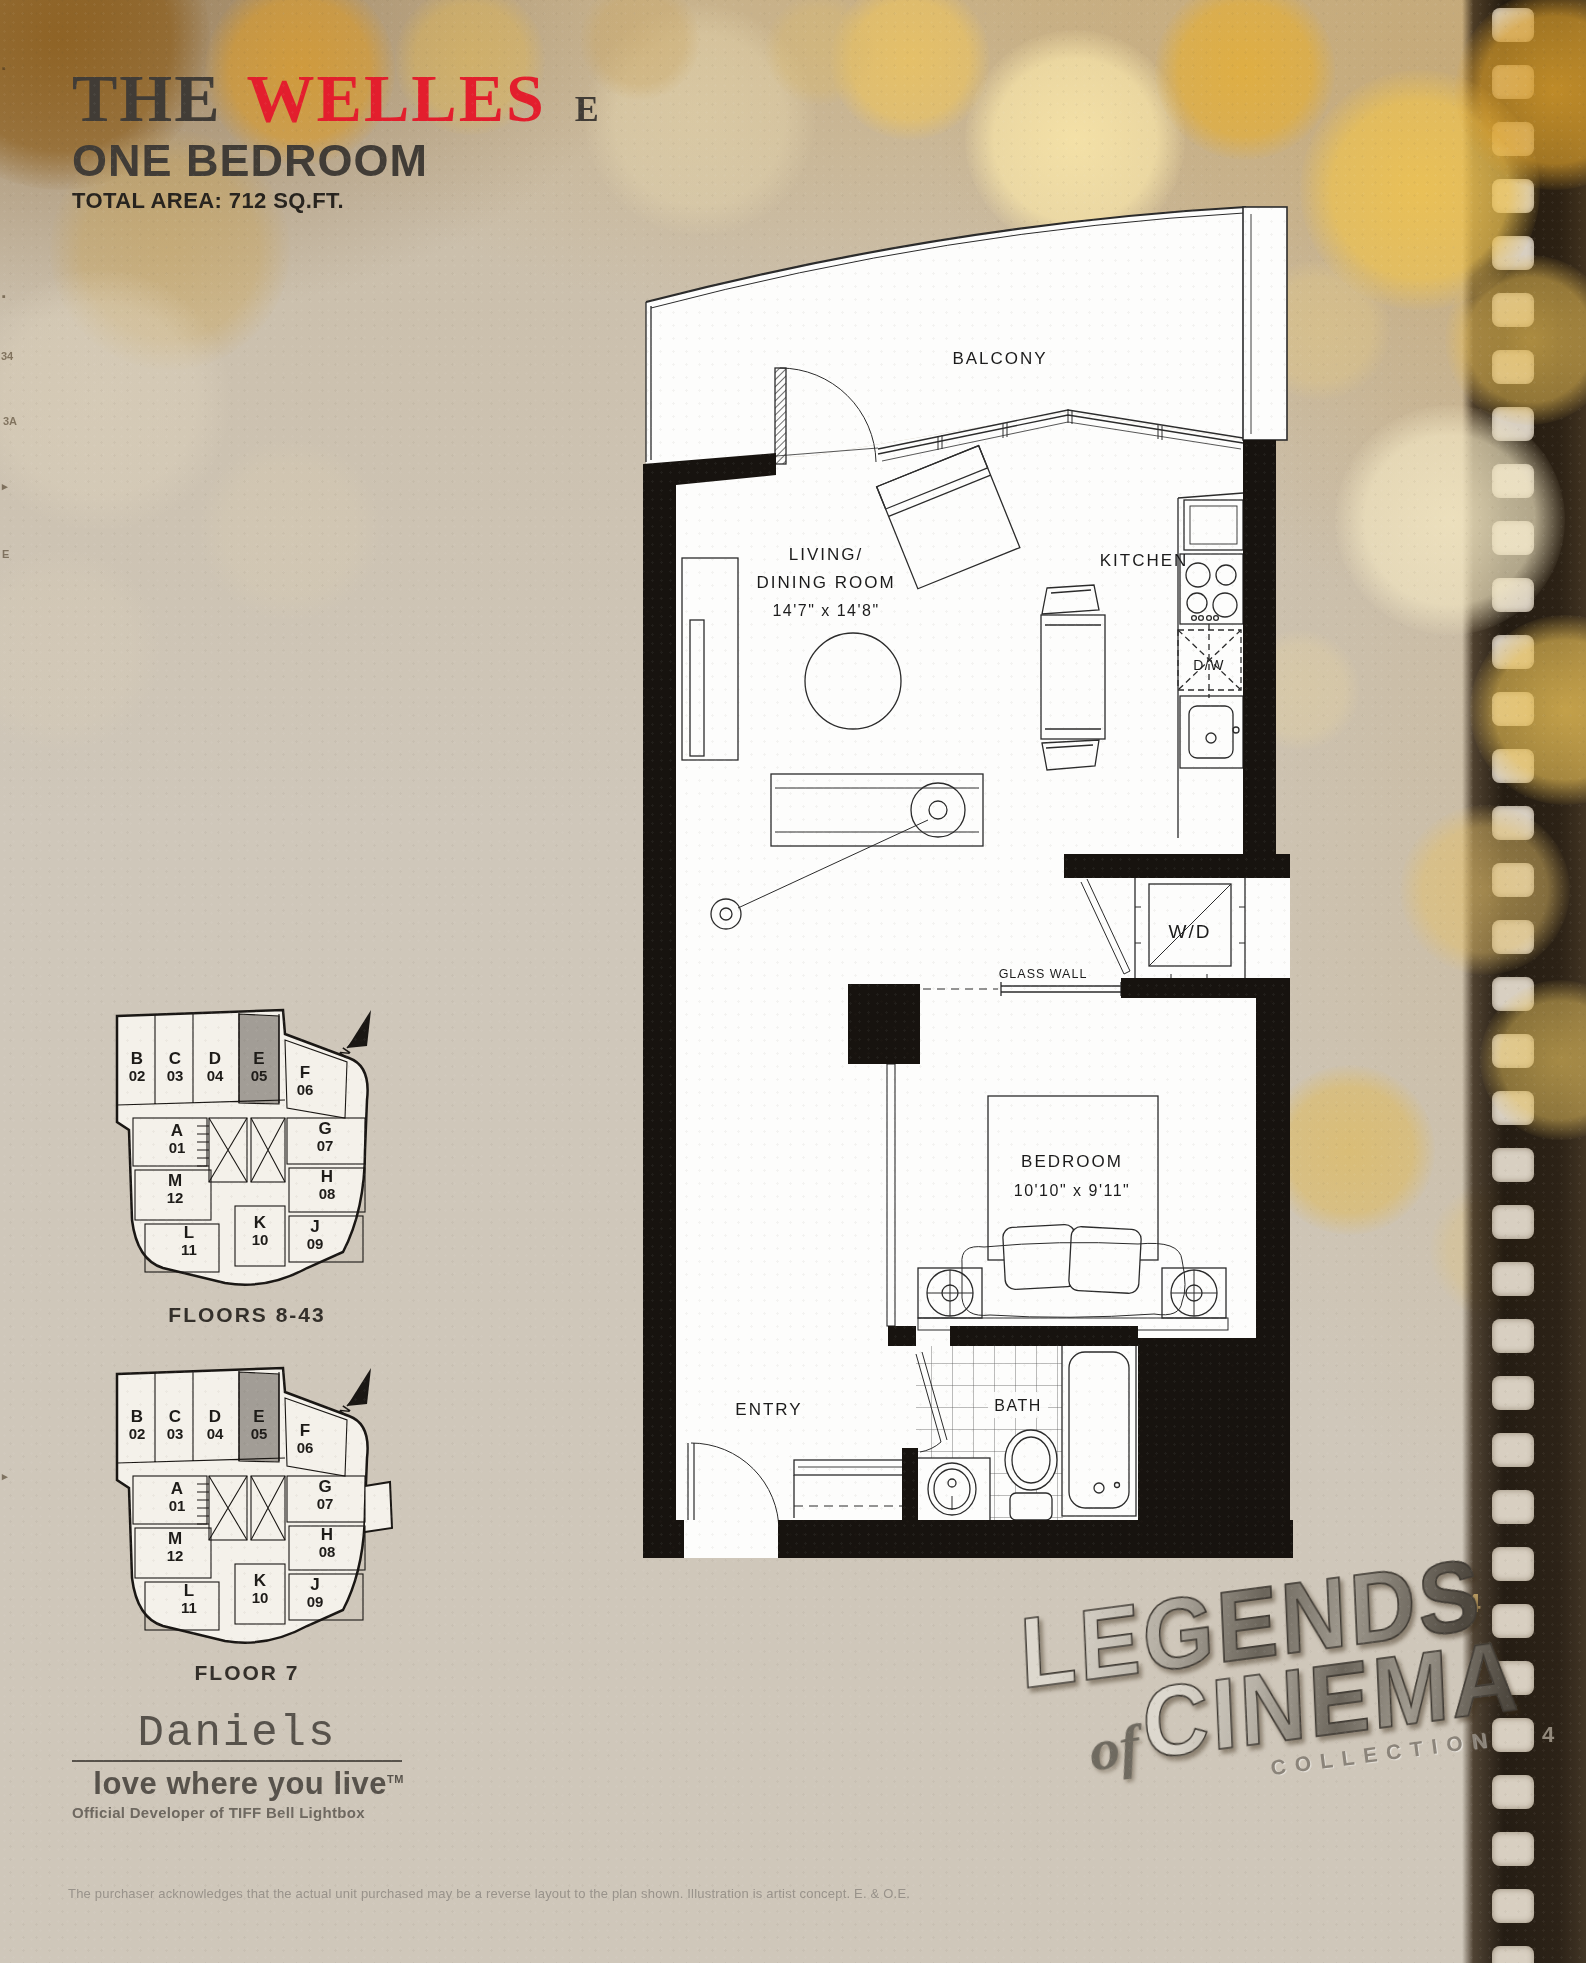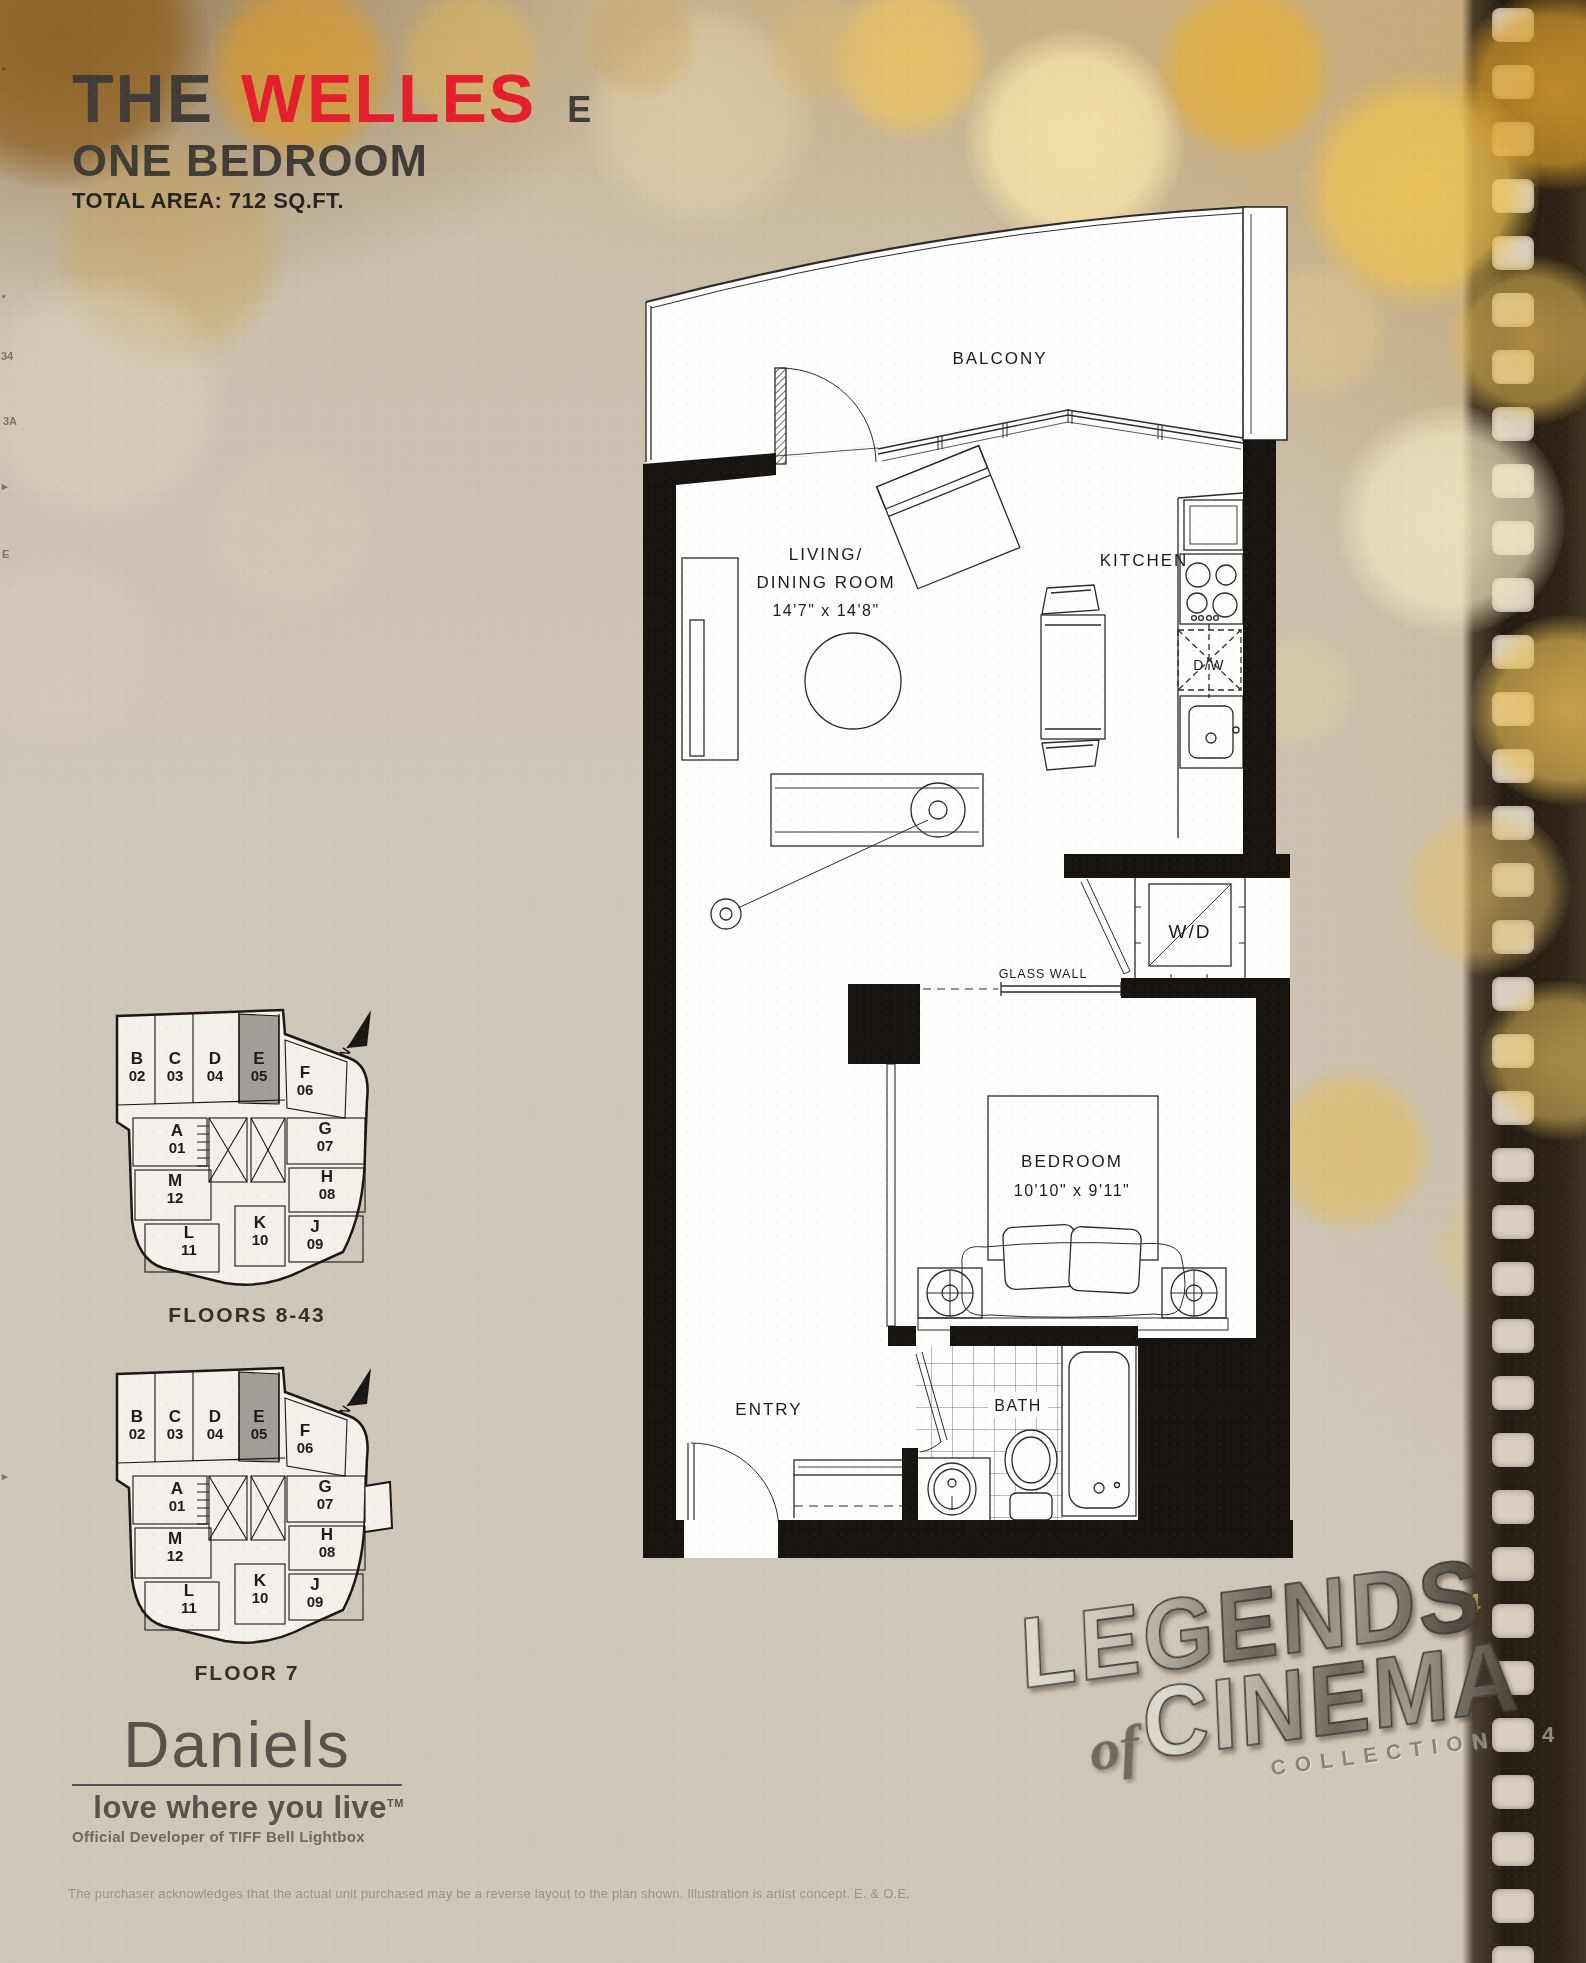--- a/index.html
+++ b/index.html
@@ -21,41 +21,41 @@
   
   .filmstrip{position:absolute;left:1462px;top:0;width:124px;height:1963px;z-index:3;
     background:linear-gradient(90deg, rgba(44,30,14,0) 0%, rgba(44,30,14,.78) 9%,
       rgba(26,18,9,.94) 34%, rgba(32,22,11,.93) 78%, rgba(46,33,17,.88) 100%);}
   .film-hole{position:absolute;left:30px;width:42px;height:34px;border-radius:8px;
     background:#d8cfc1;box-shadow:inset 0 0 6px rgba(70,55,30,.45);}
   .frame-num{position:absolute;font-weight:700;pointer-events:none;}
   .edge-mark{position:absolute;z-index:2;color:rgba(62,46,24,.55);font-size:11px;font-weight:700;}
   
   .header{position:absolute;left:72px;top:64px;z-index:6;color:#3f3a34;}
-  .title-row{font-weight:700;font-size:68px;letter-spacing:2px;line-height:1;}
+  .title-row{font-weight:700;font-size:68px;letter-spacing:2px;line-height:1;font-family:Liberation Serif, serif;}
   .t-the{color:#413c36;} .t-name{color:#e31e2d;margin-left:6px;}
   .t-letter{font-size:36px;color:#413c36;margin-left:10px;font-weight:700;}
   .t-sub{font-weight:700;font-size:45px;letter-spacing:1px;line-height:1;margin-top:6px;color:#413c36;}
   .t-area{margin-top:22px;font-weight:700;font-size:20.5px;letter-spacing:.4px;color:#35302a;}
   .t-total{margin-top:5px;font-weight:800;font-size:22px;letter-spacing:.4px;color:#27231e;}
   
   #plan{position:absolute;left:638px;top:198px;width:692px;height:1368px;z-index:5;}
   #plan text{font-family:"Liberation Sans",sans-serif;fill:#1b1b1b;}
   .rm{font-size:17px;letter-spacing:2px;}
   .dims{font-size:16px;letter-spacing:1.5px;}
   .sm{font-size:12.5px;letter-spacing:1px;}
   
   .keyplan{position:absolute;z-index:6;}
   #keyplan1{left:92px;top:1000px;} #keyplan2{left:92px;top:1358px;}
   .kp-letter{font-size:17px;font-weight:700;fill:#1d1b18;}
   .kp-num{font-size:15px;font-weight:700;fill:#1d1b18;}
   .kp-caption{font-size:21px;font-weight:700;fill:#332f2a;letter-spacing:2px;}
   
   .daniels{position:absolute;left:70px;top:1708px;width:334px;z-index:6;color:#57524b;text-align:center;}
-  .daniels-name{font-family:Liberation Sans, sans-serif;font-size:64px;letter-spacing:2px;}
+  .daniels-name{font-family:Liberation Mono, monospace;font-size:44px;letter-spacing:2px;}
   .daniels-rule{border-top:2.5px solid #57524b;margin:2px 2px 4px 2px;}
   .daniels-tagline{font-weight:700;font-size:31px;letter-spacing:.5px;text-align:right;padding-left:2px;}
   .tm{font-size:11px;vertical-align:super;}
   .daniels-dev{font-weight:700;font-size:15px;color:#6e6860;text-align:left;padding-left:2px;margin-top:2px;letter-spacing:.3px;}
   
   .legends{position:absolute;left:1012px;top:1582px;width:480px;z-index:6;transform:rotate(-7.5deg);}
   .metal{font-weight:800;letter-spacing:3px;display:inline-block;transform:skewX(-5deg) scaleY(1.08);
     background:linear-gradient(100deg,#ddd8ce 8%,#b7b1a6 30%,#6b655b 52%,#a09a8f 70%,#4e483f 95%);
     -webkit-background-clip:text;background-clip:text;color:transparent;
     -webkit-text-stroke:1.5px #403b34;filter:drop-shadow(3px 4px 2px rgba(60,45,25,.45));}

